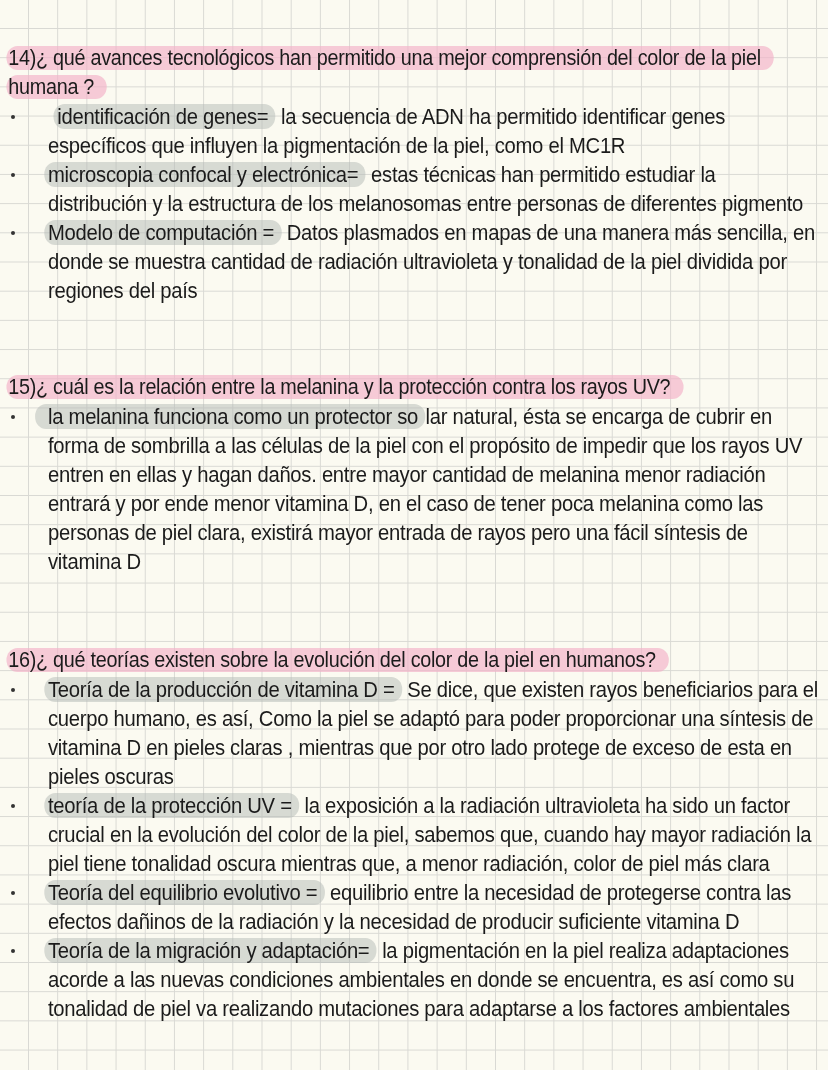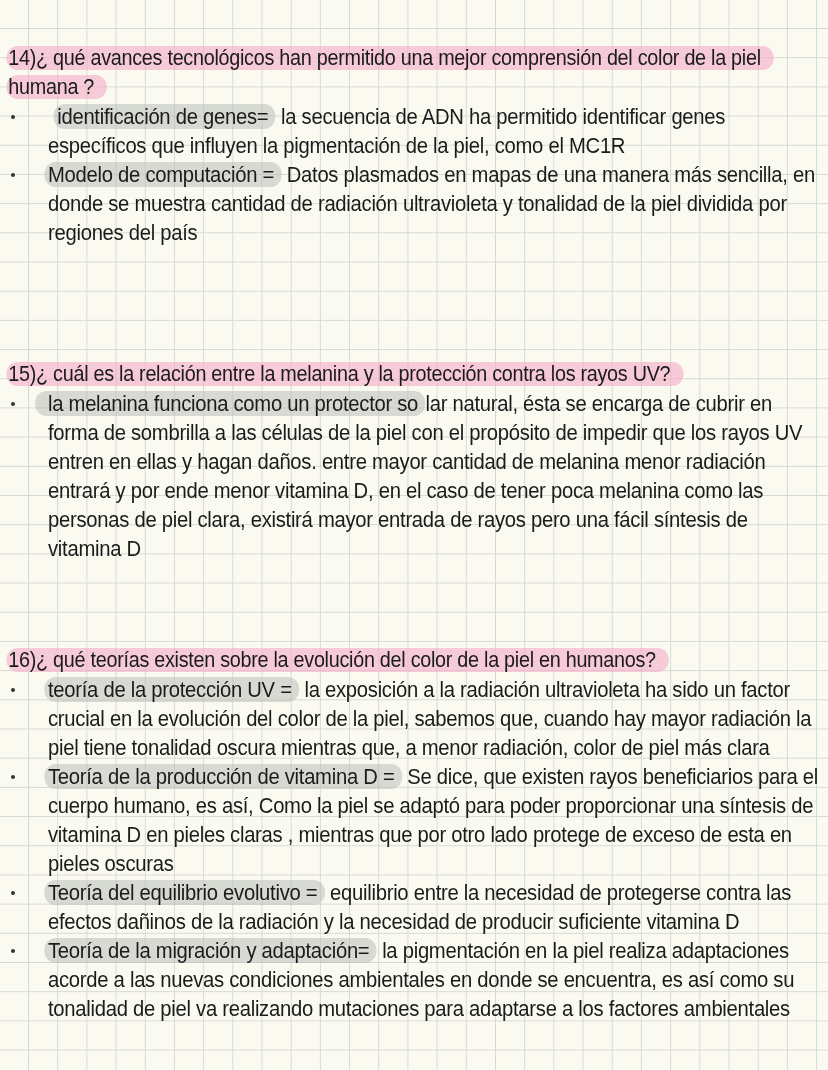--- a/index.html
+++ b/index.html
@@ -91,28 +91,35 @@
     <div class="bullet">
       <span class="dot"></span>
       <span class="inner">
         <span class="hl-gray" style="margin-left:6px;">identificación de genes=</span><span> la secuencia de ADN ha permitido identificar genes</span><br>
         <span>específicos que influyen la pigmentación de la piel, como el MC1R</span>
       </span>
     </div>
     <div class="bullet">
       <span class="dot"></span>
       <span class="inner">
+        <span class="hl-gray">microscopia confocal y electrónica=</span><span> estas técnicas han permitido estudiar la</span><br>
+        <span>distribución y la estructura de los melanosomas entre personas de diferentes pigmento</span>
+      </span>
+    </div>
+    <div class="bullet">
+      <span class="dot"></span>
+      <span class="inner">
         <span class="hl-gray">Modelo de computación =</span><span> Datos plasmados en mapas de una manera más sencilla, en</span><br>
         <span>donde se muestra cantidad de radiación ultravioleta y tonalidad de la piel dividida por</span><br>
         <span>regiones del país</span>
       </span>
     </div>
   </div>
 
-  <div class="section" style="top:360px;">
+  <div class="section" style="top:373px;">
     <div class="q">
       <span class="hl-pink">15)¿ cuál es la relación entre la melanina y la protección contra los rayos UV?</span>
     </div>
     <div class="bullet">
       <span class="dot"></span>
       <span class="inner">
         <span class="hl-gray" style="margin-left:-14px;padding-left:14px;">la melanina funciona como un protector so</span><span>lar natural, ésta se encarga de cubrir en</span><br>
         <span>forma de sombrilla a las células de la piel con el propósito de impedir que los rayos UV</span><br>
         <span>entren en ellas y hagan daños. entre mayor cantidad de melanina menor radiación</span><br>
         <span>entrará y por ende menor vitamina D, en el caso de tener poca melanina como las</span><br>
@@ -122,32 +129,32 @@
     </div>
   </div>
 
   <div class="section" style="top:646px;">
     <div class="q">
       <span class="hl-pink">16)¿ qué teorías existen sobre la evolución del color de la piel en humanos?</span>
     </div>
     <div class="bullet">
       <span class="dot"></span>
       <span class="inner">
-        <span class="hl-gray">teoría de la protección UV =</span><span> la exposición a la radiación ultravioleta ha sido un factor</span><br>
-        <span>crucial en la evolución del color de la piel, sabemos que, cuando hay mayor radiación la</span><br>
-        <span>piel tiene tonalidad oscura mientras que, a menor radiación, color de piel más clara</span>
+        <span class="hl-gray">Teoría de la producción de vitamina D =</span><span> Se dice, que existen rayos beneficiarios para el</span><br>
+        <span>cuerpo humano, es así, Como la piel se adaptó para poder proporcionar una síntesis de</span><br>
+        <span>vitamina D en pieles claras , mientras que por otro lado protege de exceso de esta en</span><br>
+        <span>pieles oscuras</span>
       </span>
     </div>
     <div class="bullet">
       <span class="dot"></span>
       <span class="inner">
-        <span class="hl-gray">Teoría de la producción de vitamina D =</span><span> Se dice, que existen rayos beneficiarios para el</span><br>
-        <span>cuerpo humano, es así, Como la piel se adaptó para poder proporcionar una síntesis de</span><br>
-        <span>vitamina D en pieles claras , mientras que por otro lado protege de exceso de esta en</span><br>
-        <span>pieles oscuras</span>
+        <span class="hl-gray">teoría de la protección UV =</span><span> la exposición a la radiación ultravioleta ha sido un factor</span><br>
+        <span>crucial en la evolución del color de la piel, sabemos que, cuando hay mayor radiación la</span><br>
+        <span>piel tiene tonalidad oscura mientras que, a menor radiación, color de piel más clara</span>
       </span>
     </div>
     <div class="bullet">
       <span class="dot"></span>
       <span class="inner">
         <span class="hl-gray">Teoría del equilibrio evolutivo =</span><span> equilibrio entre la necesidad de protegerse contra las</span><br>
         <span>efectos dañinos de la radiación y la necesidad de producir suficiente vitamina D</span>
       </span>
     </div>
     <div class="bullet">

